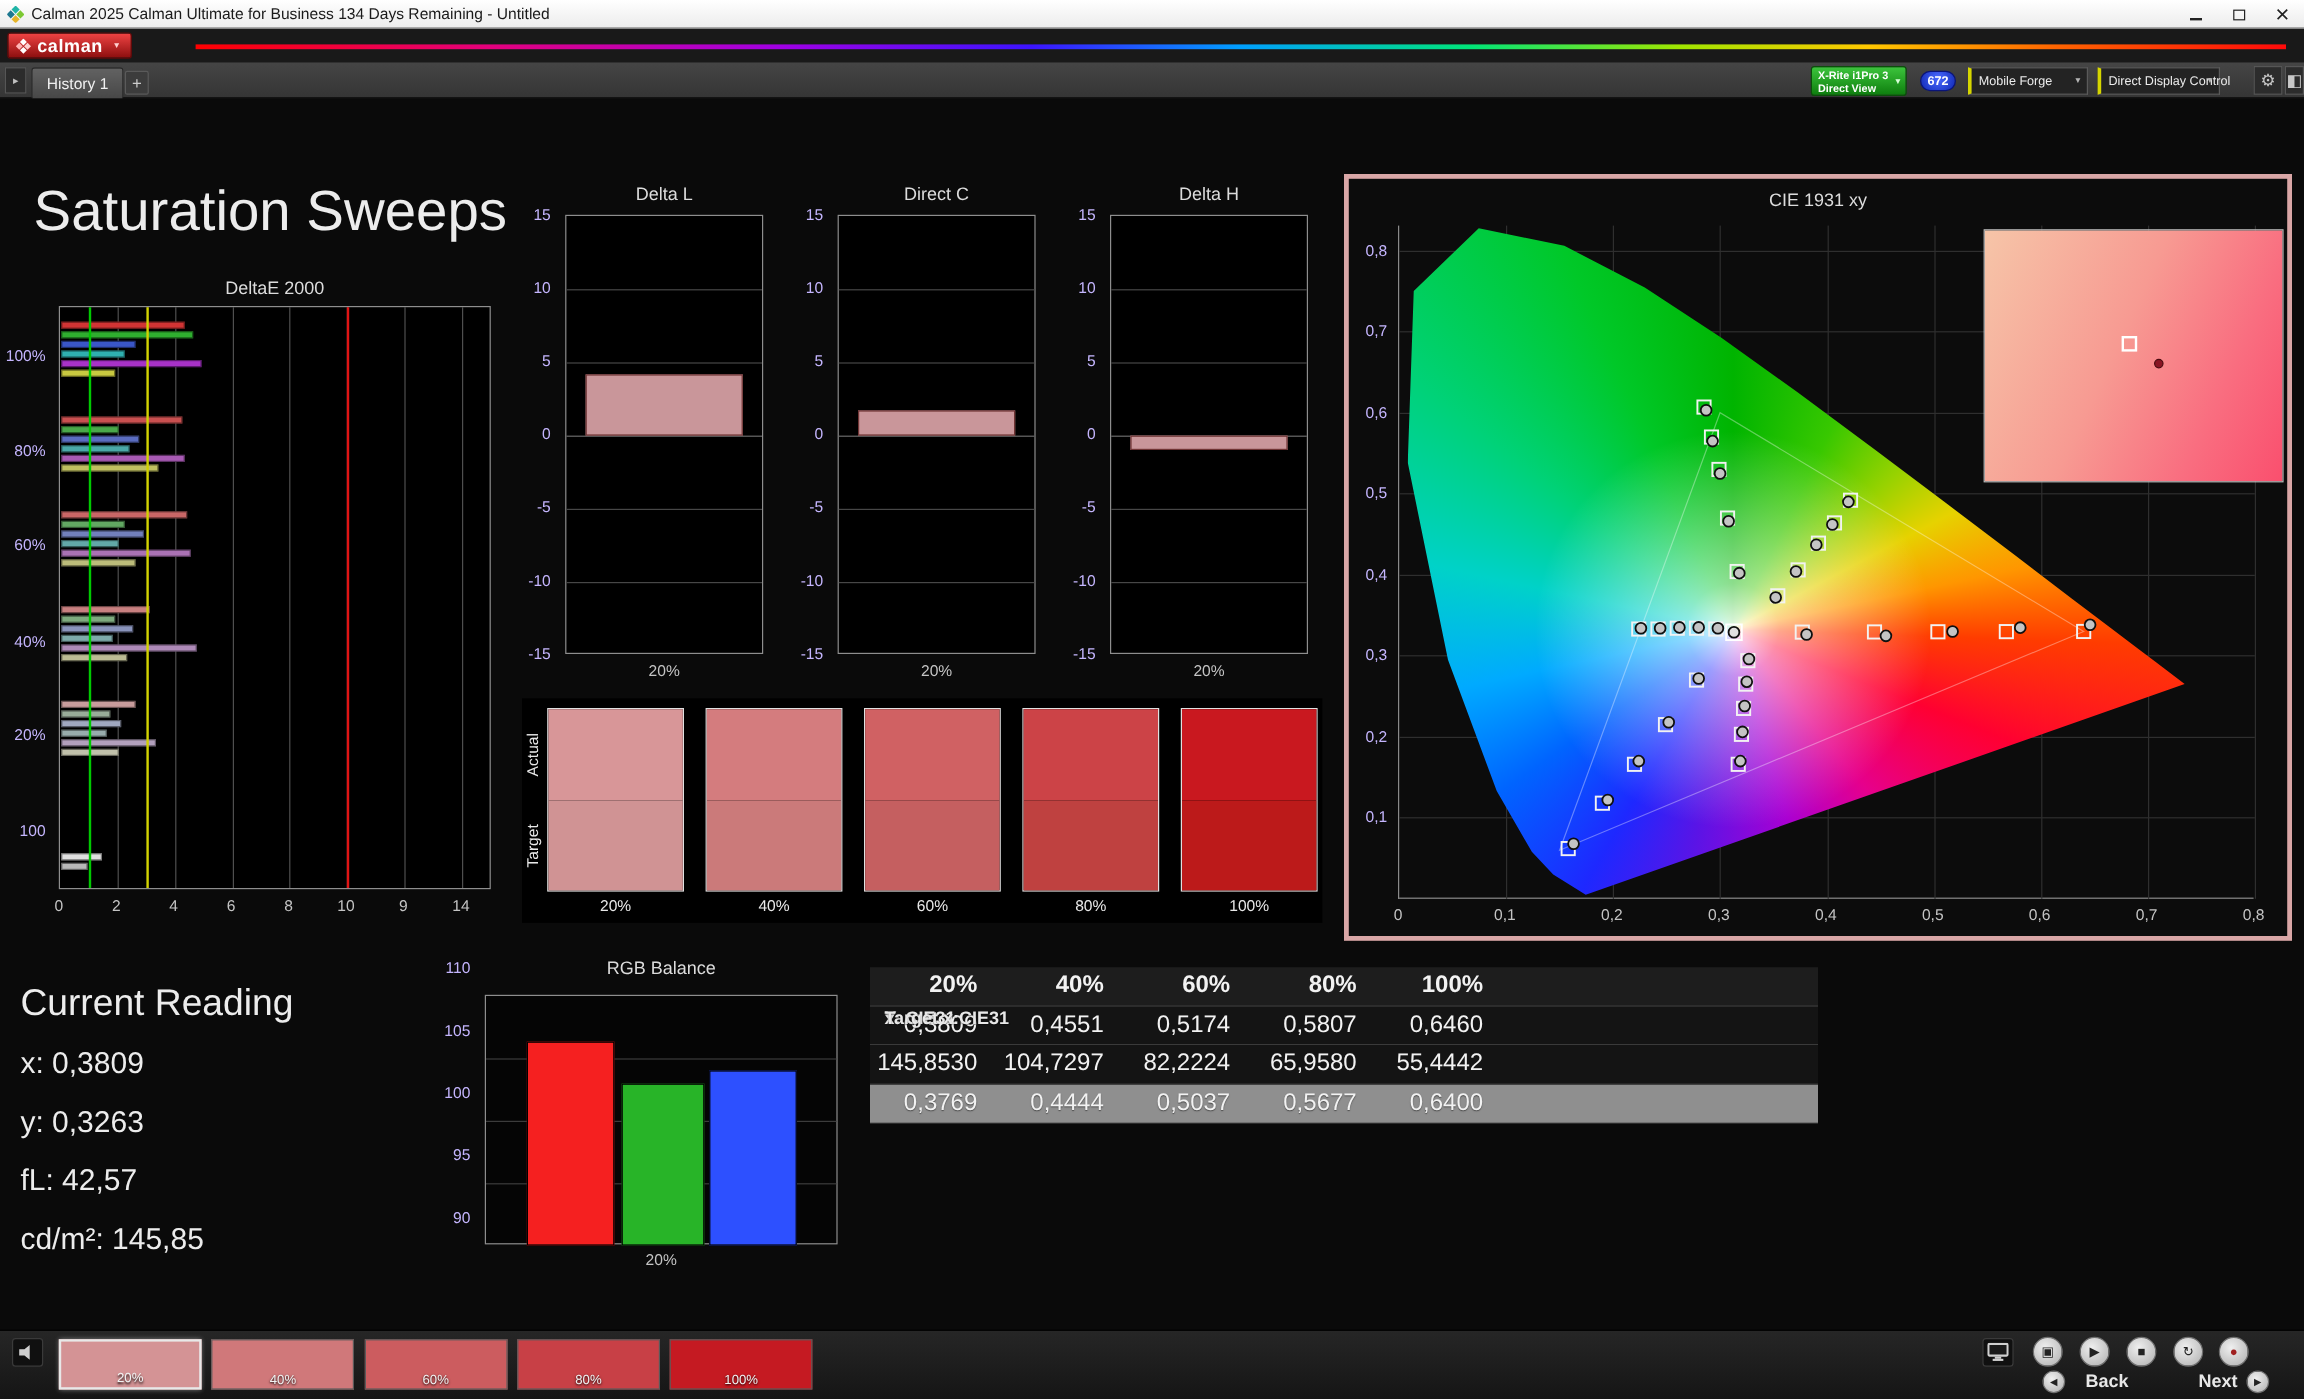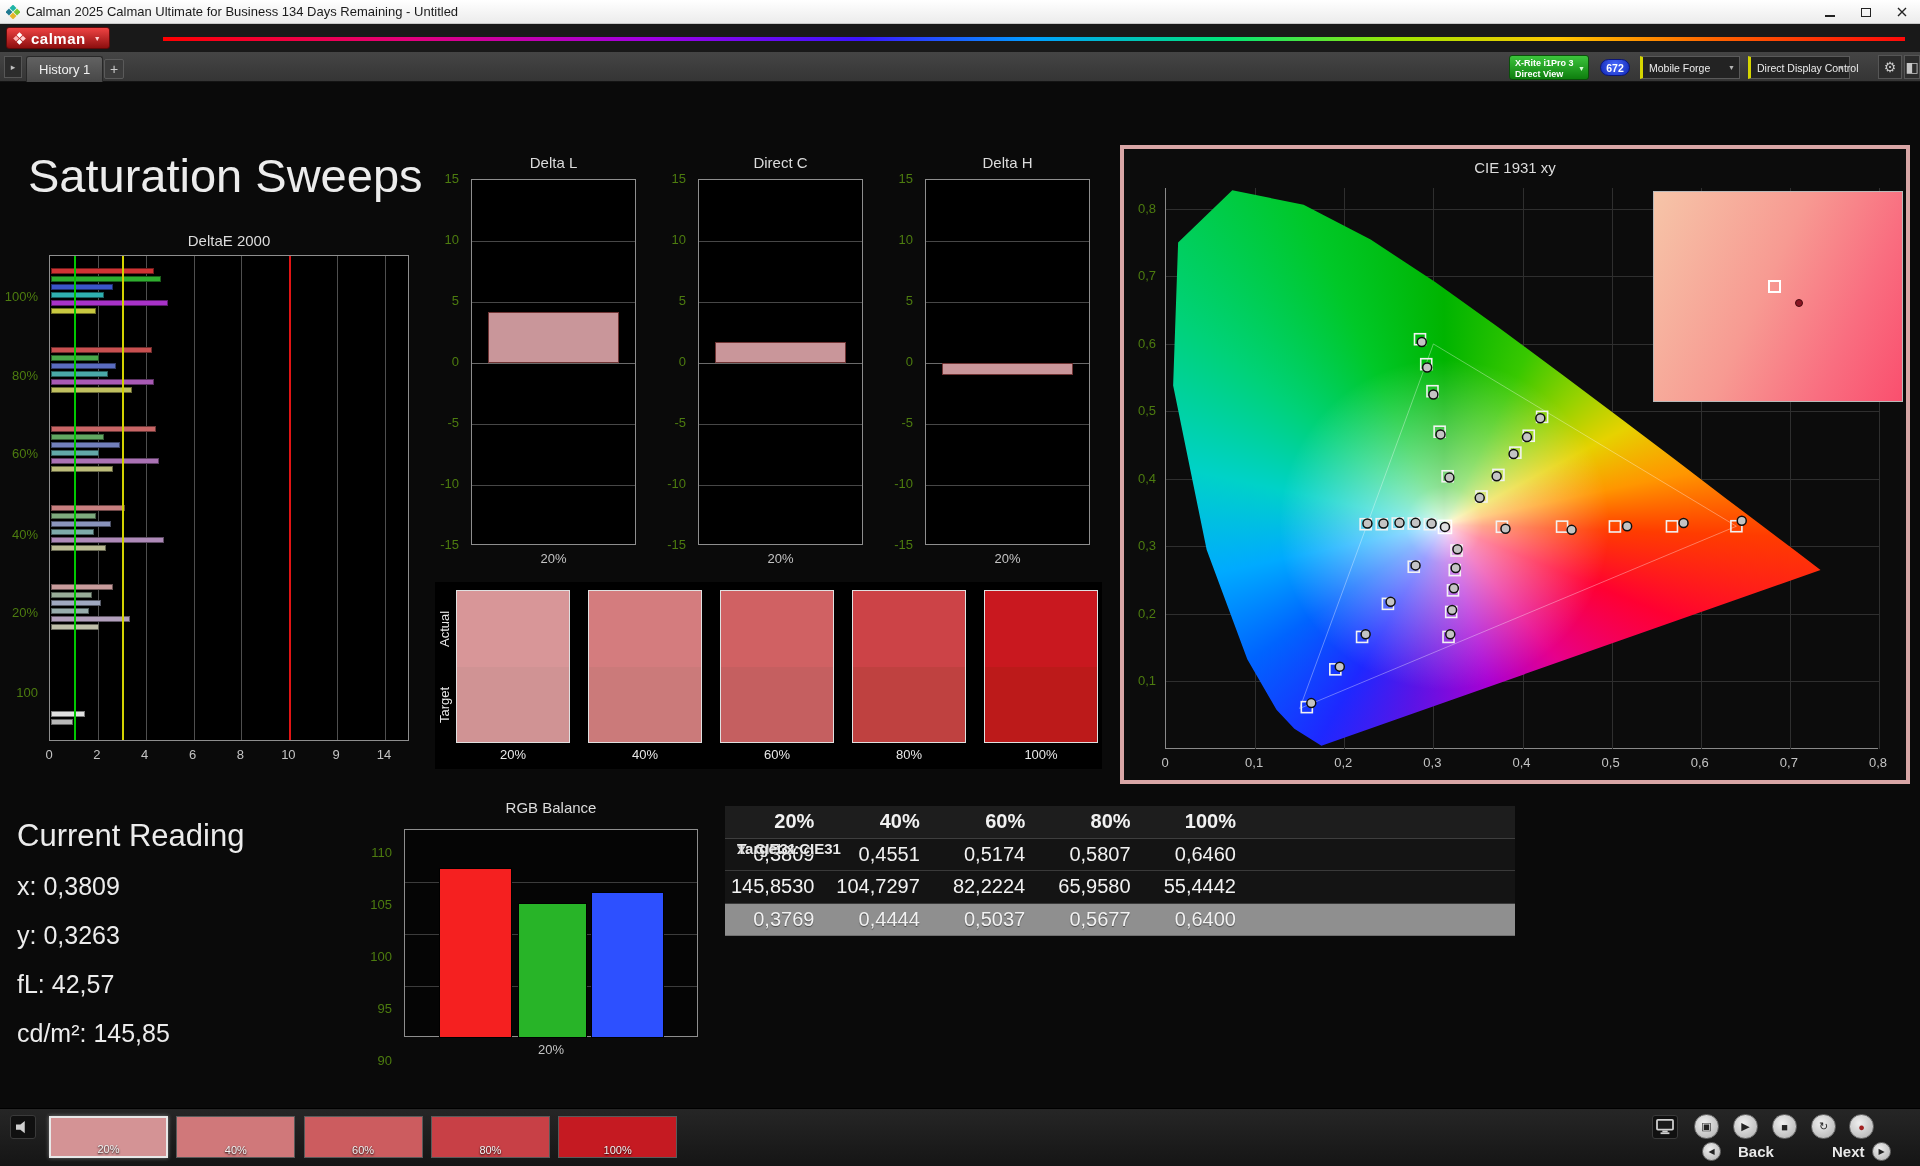--- a/index.html
+++ b/index.html
@@ -33,21 +33,21 @@
 .dd .arr{position:absolute;right:4px;font-size:7px;color:#b4b4b4}
 .sq-btn{position:absolute;top:55px;width:24px;height:24px;background:#2c2c2c;border:1px solid #565656;color:#c8c8c8;display:flex;align-items:center;justify-content:center;font-size:14px}
 
 
 .page-title{position:absolute;left:28px;top:148px;font-size:47px;color:#ececec}
 .chart-title{position:absolute;text-align:center;font-size:15px;color:#dcdcdc}
 .plot{position:absolute;background:#000;border:1px solid #8e8e8e}
 .vline{position:absolute;top:0;bottom:0;width:1px;background:#4f4f4f}
 .hline{position:absolute;left:0;right:0;height:1px;background:#474747}
 .hbar{position:absolute;left:1px;height:6px;border:1px solid rgba(0,0,0,.45)}
-.ytick{position:absolute;left:0;right:6px;text-align:right;font-size:13px;color:#4d7c0f}
+.ytick{position:absolute;left:0;right:6px;text-align:right;font-size:13px;color:#c4b5fd}
 .xtick{position:absolute;transform:translateX(-50%);font-size:13px;color:#c4c4c4}
 
 
 #deltae-title{left:49px;top:232px;width:360px}
 #deltae-plot{left:49px;top:255px;width:360px;height:486px}
 #deltae-ylabels{position:absolute;left:0;top:255px;width:44px;height:486px}
 #deltae-xlabels{position:absolute;left:49px;top:747px;width:370px;height:16px}
 
 
 .delta-chart{position:absolute;top:146px;width:165px;height:430px}
@@ -87,21 +87,21 @@
 .inset-dot{position:absolute;left:57%;top:51%;width:8px;height:8px;border-radius:50%;background:#8a1624;border:1px solid #4a0a10}
 
 
 .current-reading{position:absolute;left:17px;top:818px}
 .cr-title{font-size:31px;color:#ececec;margin-bottom:18px}
 .cr-line{font-size:25px;color:#ececec;margin-bottom:20px}
 
 
 #rgb-title{left:404px;top:799px;width:294px}
 #rgb-plot{left:404px;top:829px;width:294px;height:208px;background:#050505}
-#rgb-ylabels{position:absolute;left:352px;top:853px;width:46px;height:208px}
+#rgb-ylabels{position:absolute;left:352px;top:807px;width:46px;height:208px}
 #rgb-xlabel{position:absolute;left:404px;top:1042px;width:294px;text-align:center;font-size:13px;color:#c4c4c4}
 .rgb-bar{position:absolute;border:1px solid #000}
 
 
 #data-table{position:absolute;left:725px;top:806px;width:790px;font-size:20px;color:#f2f2f2}
 .t-row{display:flex;height:32.5px;border-bottom:1px solid rgba(90,90,90,.55)}
 .t-head{background:#1d1d1d}
 .t-row.dark{background:#141414}
 .t-row.gray{background:#8f8f8f;text-shadow:0 1px 1px rgba(0,0,0,.5)}
 .t-label{width:263px;display:flex;align-items:center;padding-left:12px;font-weight:bold;font-size:21px}

